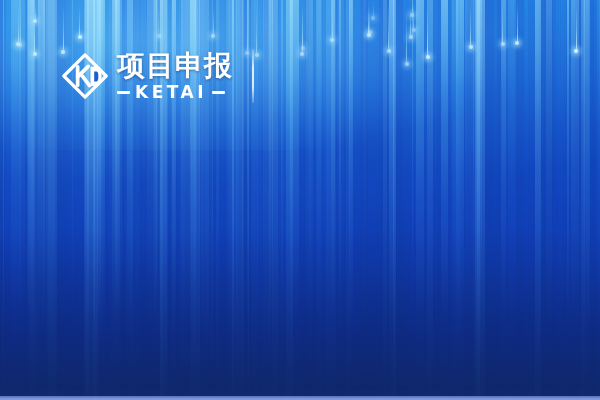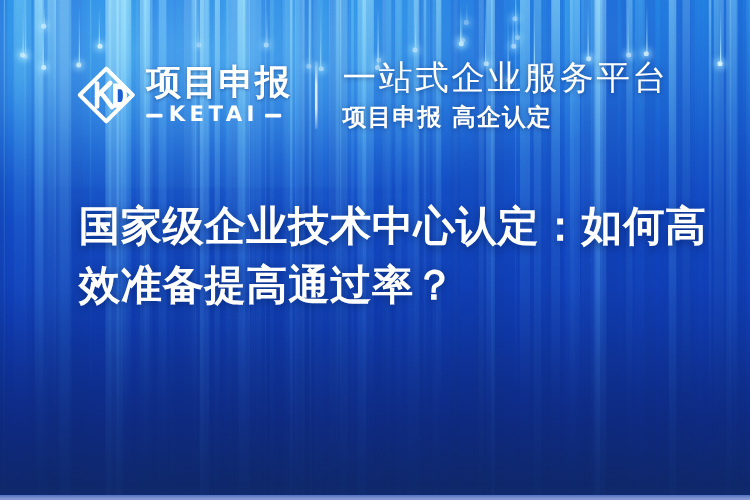--- a/index.html
+++ b/index.html
@@ -450,21 +450,16 @@
         <div id="logo-en">
           <span class="dash"></span>
           <span class="word">KETAI</span>
           <span class="dash"></span>
         </div>
       </div>
     </div>
 
     <div id="divider"></div>
 
-    <div id="slogan">
-      <div id="slogan-main">一站式企业服务平台</div>
-      <div id="slogan-sub">项目申报 高企认定</div>
-    </div>
   </div>
 
-  <h1 id="title">国家级企业技术中心认定：如何高效准备提高通过率？</h1>
 
 </div>
 
 </body></html>

